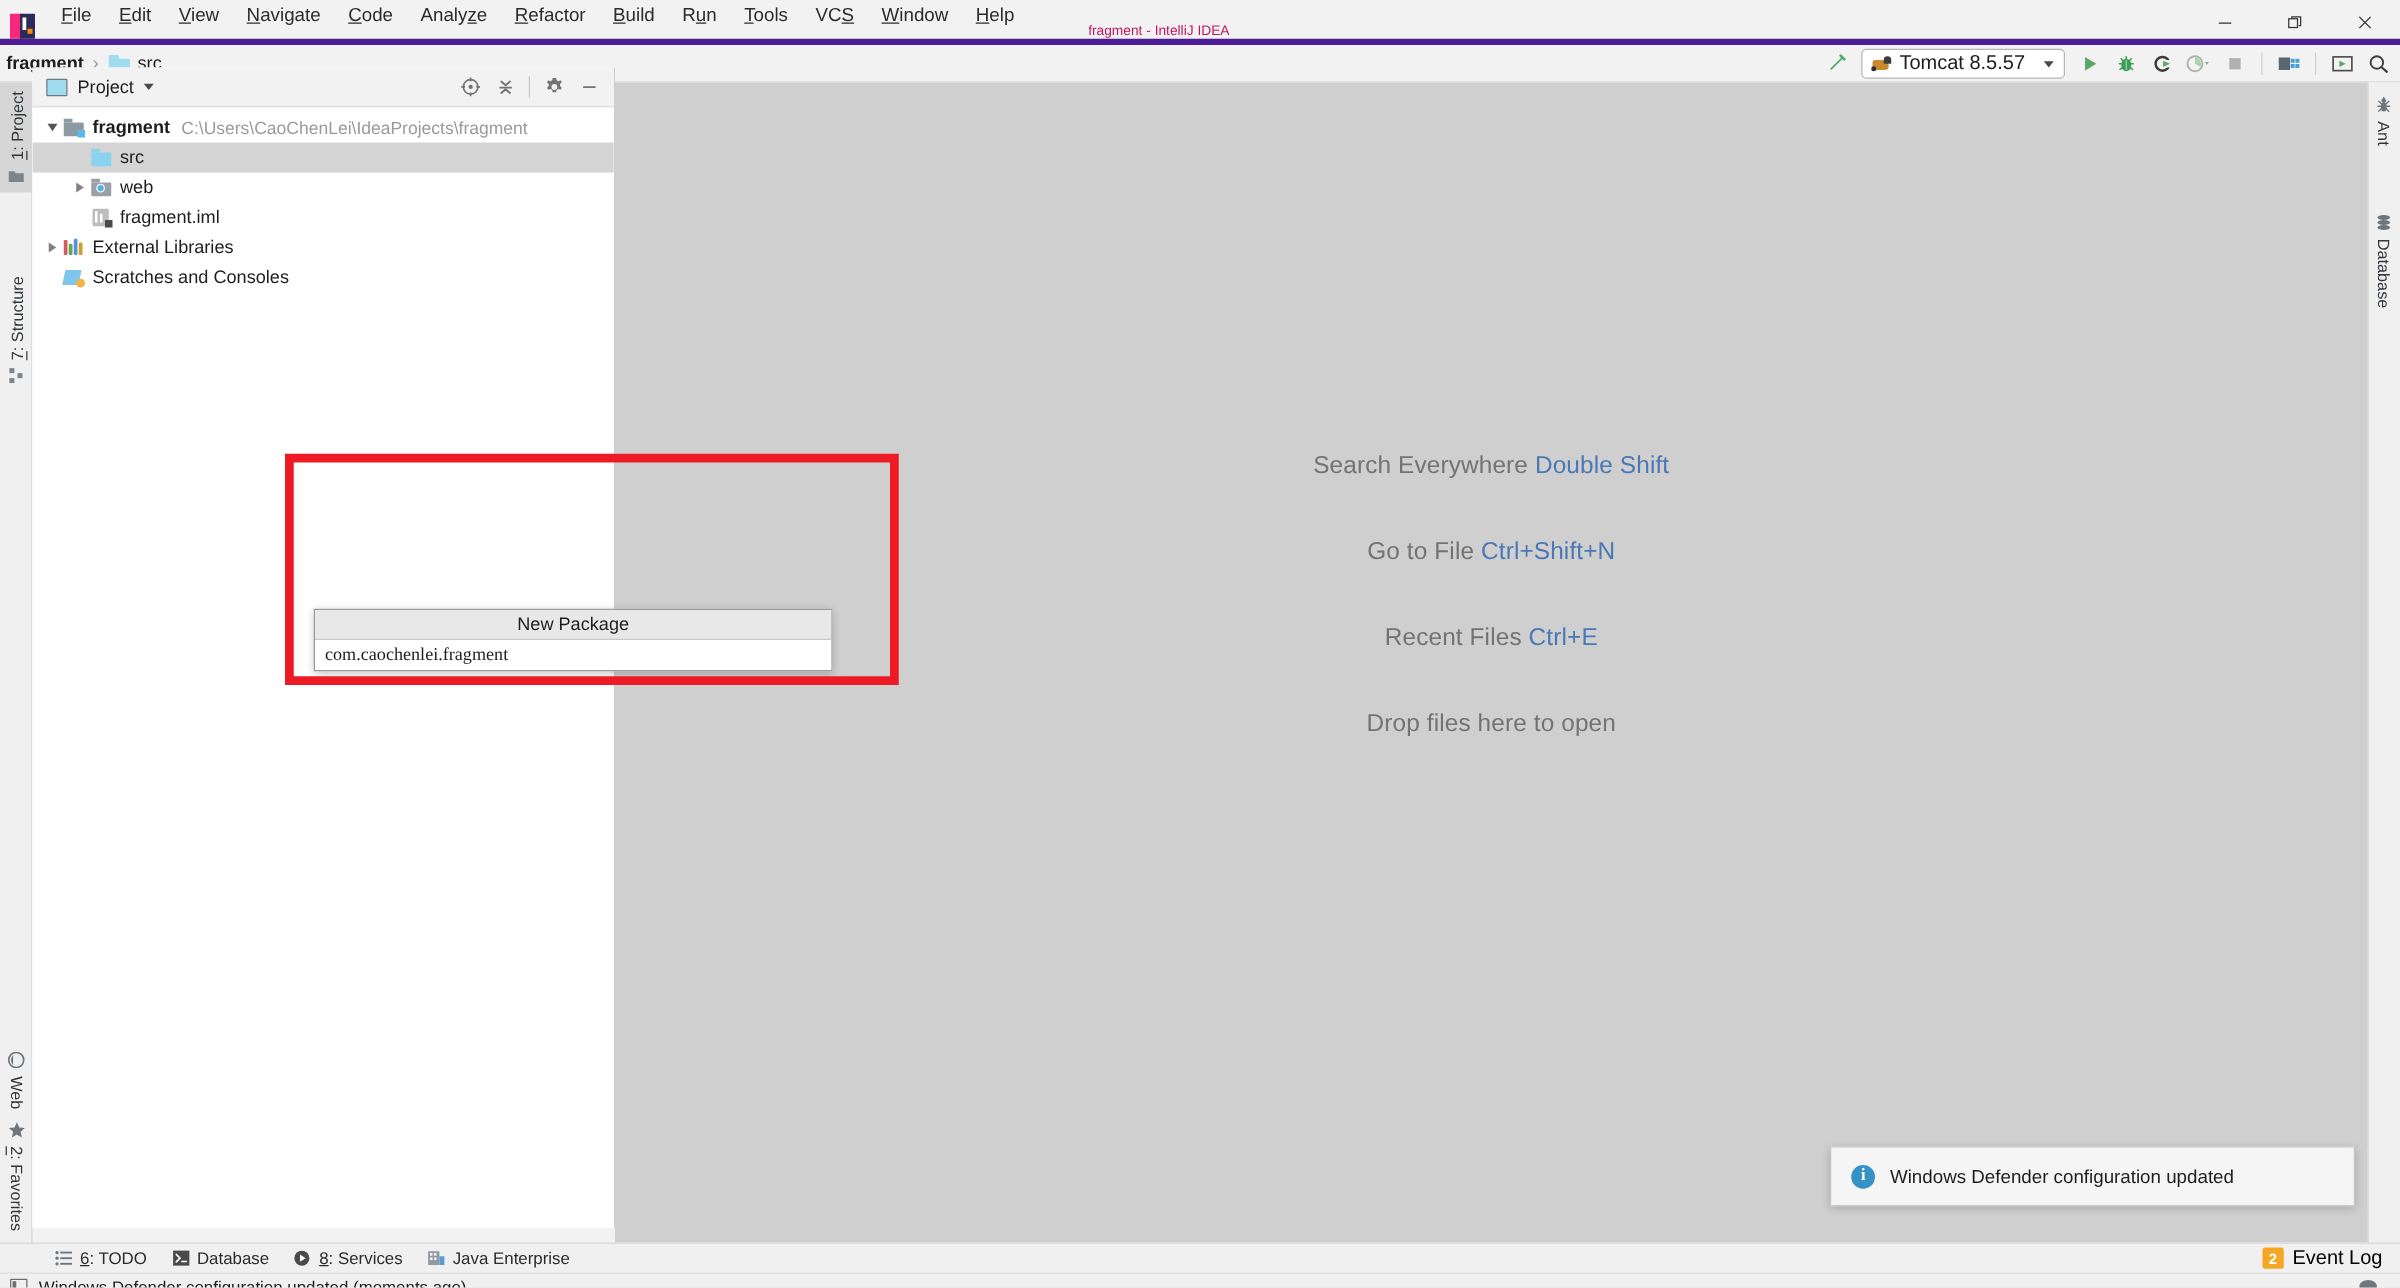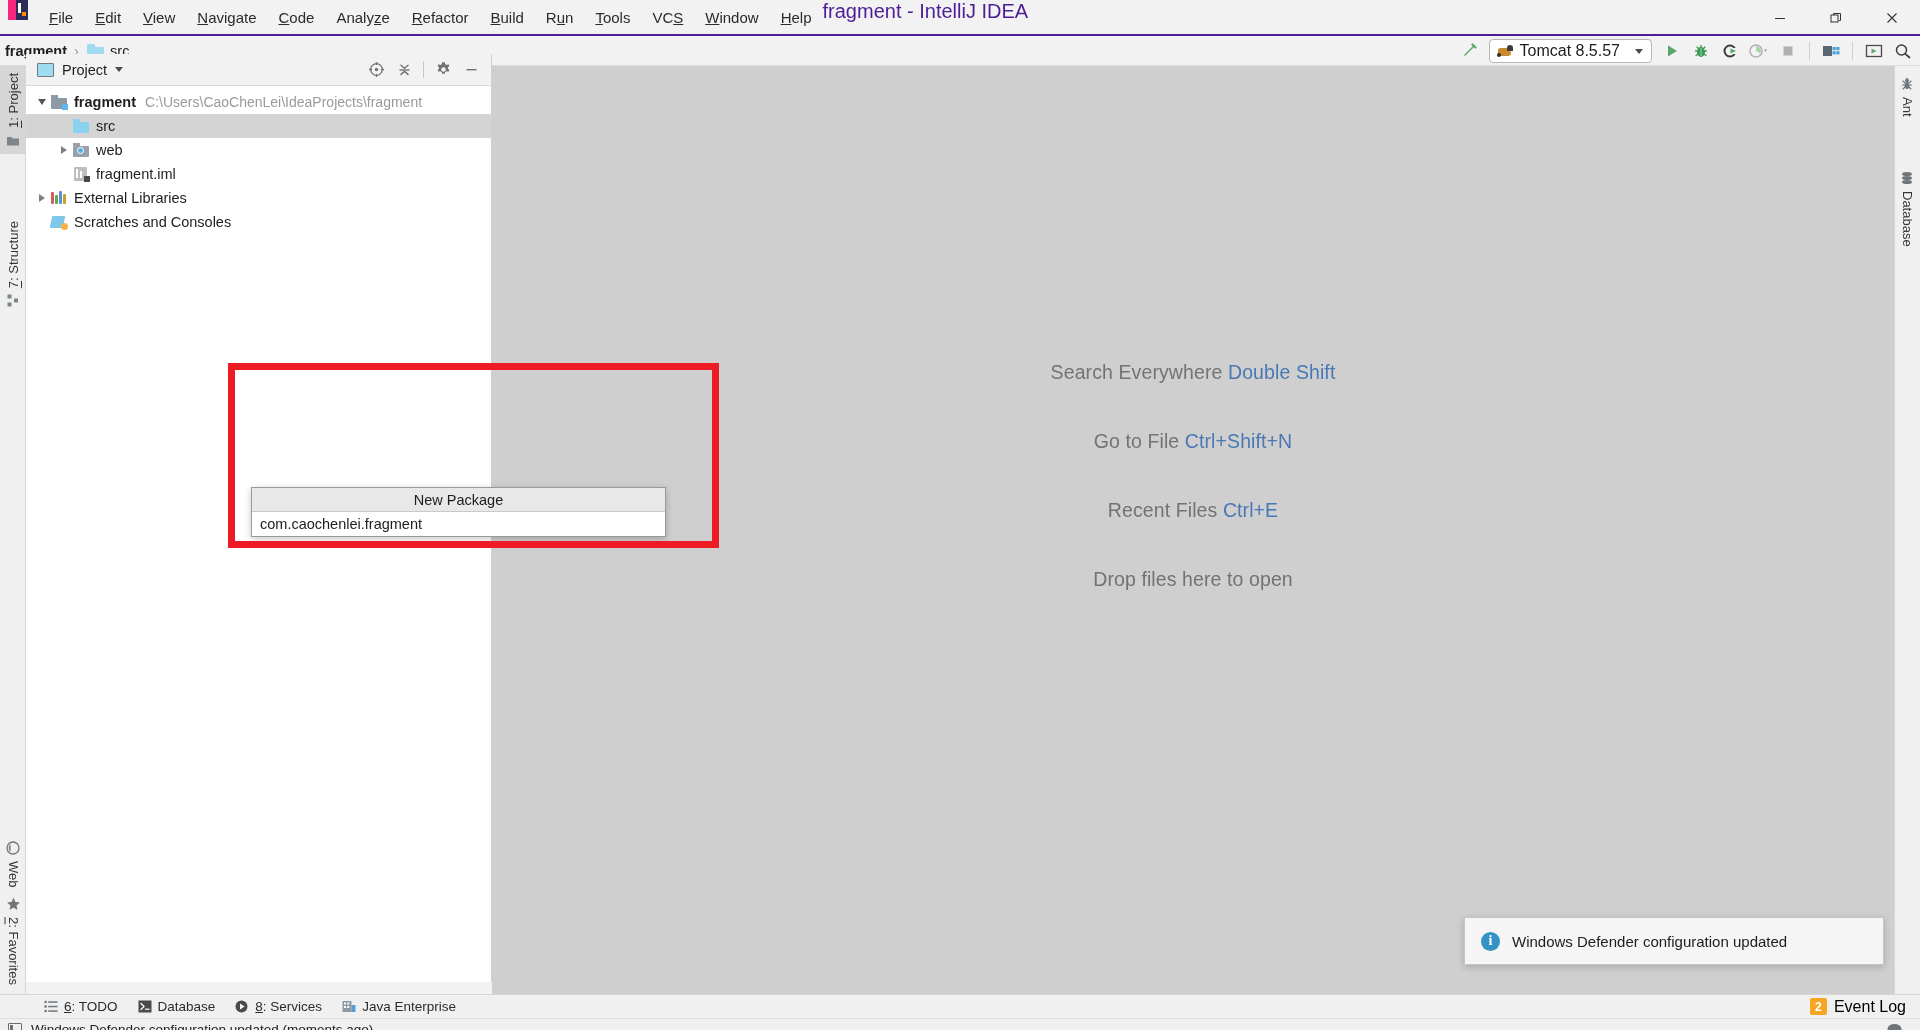--- a/index.html
+++ b/index.html
@@ -8,41 +8,41 @@
     font-family: "Liberation Sans", sans-serif;
     background: #f2f2f2;
     overflow: hidden;
     -webkit-font-smoothing: antialiased;
   }
   #app { position: relative; width: 1920px; height: 1030px; }
 
   
   .titlebar {
     position: absolute; top: 0; left: 0; width: 1920px; height: 36px;
-    background: #f2f2f2; display: flex; align-items: flex-start;
-    border-bottom: 2px solid #4c1d95;
+    background: #f2f2f2; display: flex; align-items: flex-end;
+    border-bottom: 5px solid #4c1d95;
   }
   .app-logo {
     width: 20px; height: 20px; margin-left: 8px; margin-right: 10px;
     position: relative; flex: none;
   }
   .app-logo .lg-a { position:absolute; left:0; top:0; width:9px; height:20px; background:#f8277e; }
   .app-logo .lg-b { position:absolute; left:8px; top:0; width:12px; height:20px; background:#2b2b5a; }
   .app-logo .lg-c { position:absolute; left:10px; top:3px; width:3px; height:10px; background:#ffffff; }
   .app-logo .lg-d { position:absolute; left:14px; top:12px; width:4px; height:4px; background:#ff8a00; }
 
   .menubar { display: flex; align-items: center; height: 36px; }
   .menu-item {
     font-size: 15px; color: #2b2b2b; padding: 4px 11px; cursor: default;
     white-space: nowrap; line-height: 18px;
   }
   .menu-item .mn { text-decoration: underline; }
 
   .win-title {
-    font-size: 20px; color: #4c1d95; white-space: nowrap;
+    font-size: 11px; color: #be185d; margin-left: 48px; white-space: nowrap;
   }
   .win-ctrls { position: absolute; right: 0; top: 0; height: 36px; display: flex; }
   .win-btn {
     width: 56px; height: 36px; display: flex; align-items: center; justify-content: center;
   }
   .win-btn svg { display: block; }
 
   
   .navbar {
     position: absolute; top: 36px; left: 0; width: 1920px; height: 30px;
@@ -197,21 +197,21 @@
     display: flex; flex-direction: column;
   }
   .dlg-title {
     height: 24px; background: #e8e8e8; border-bottom: 1px solid #c9c9c9;
     display: flex; align-items: center; justify-content: center;
     font-size: 14.5px; color: #1d1d1d; flex:none;
   }
   .dlg-body { flex: 1; display: flex; align-items: center; background: #fff; }
   .dlg-input {
     width: 100%; height: 100%; border: none; outline: none; background: transparent;
-    font-family: Liberation Sans, sans-serif; font-size: 14.5px; color: #1d1d1d;
+    font-family: Liberation Serif, serif; font-size: 14.5px; color: #1d1d1d;
     padding: 0 8px;
   }
 
   
   .balloon {
     position: absolute; left: 1464px; top: 917px; width: 420px; height: 48px;
     background: #f5f5f5; border: 1px solid #c6c6c6;
     box-shadow: 0 2px 7px rgba(0,0,0,.20);
     display: flex; align-items: center; gap: 12px; padding-left: 16px; z-index: 30;
   }

